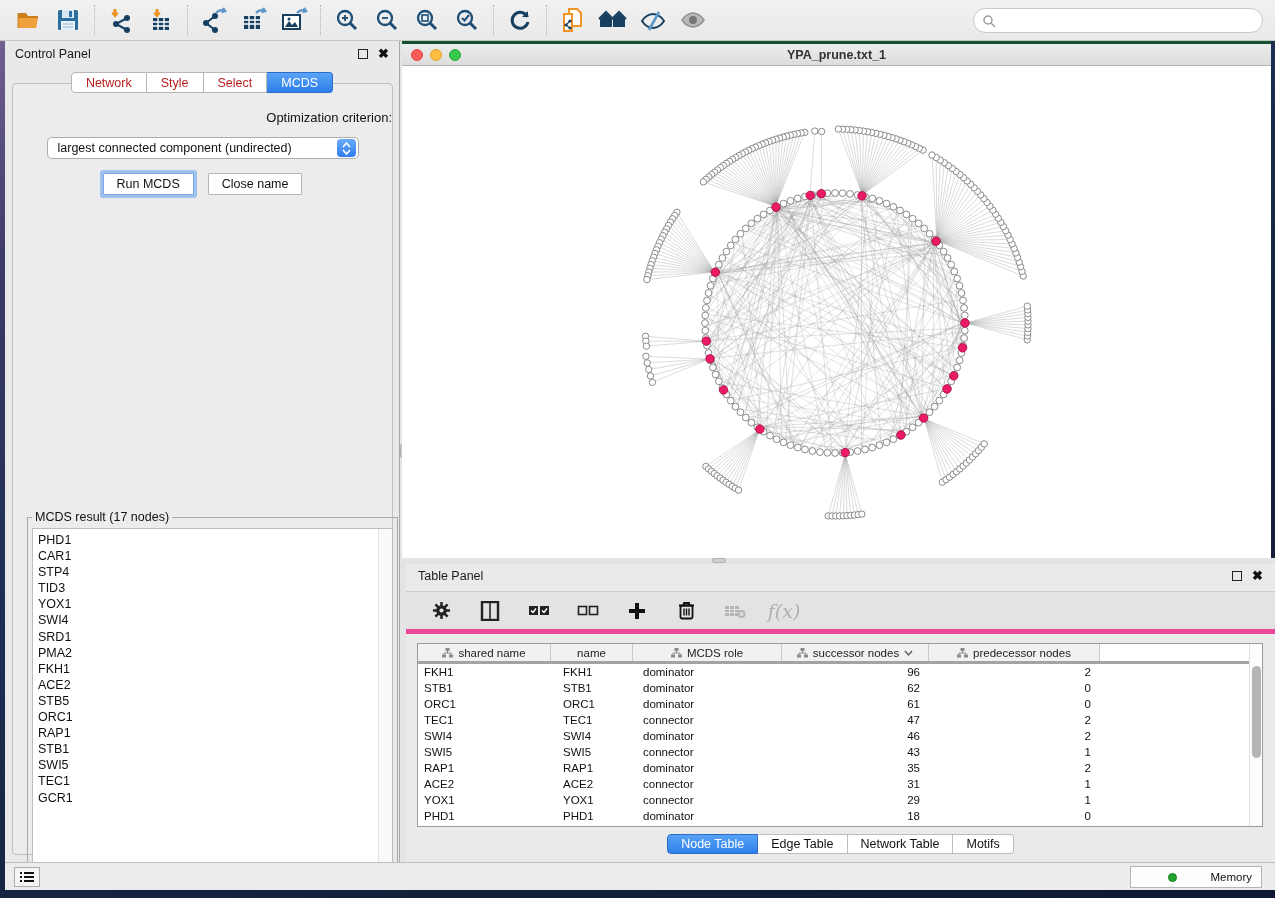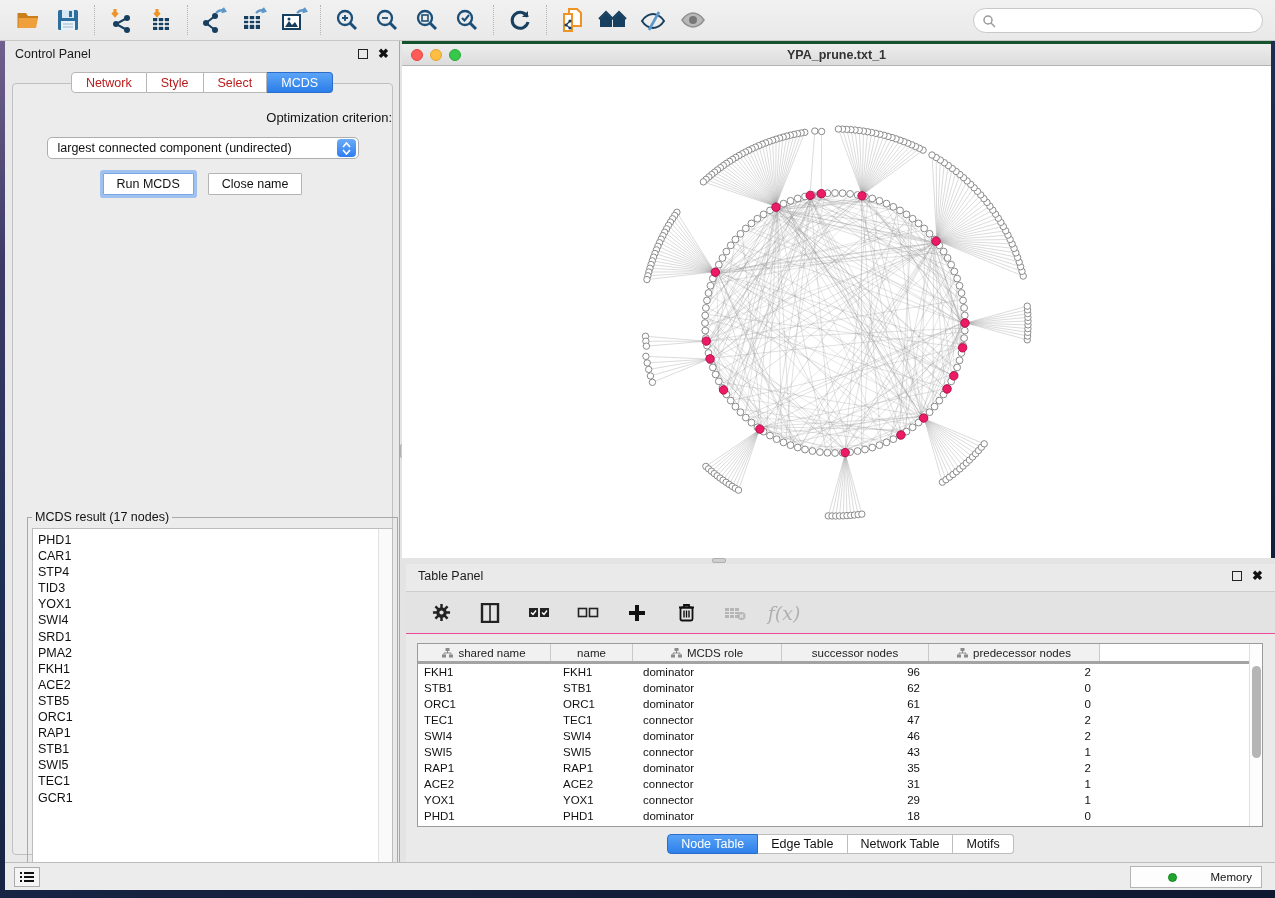--- a/index.html
+++ b/index.html
@@ -75,21 +75,21 @@
   .light.yellow { background:#fdbe41; border:1px solid #e0a433; }
   .light.green { background:#35c84a; border:1px solid #2aa93c; }
   .net-title { position:absolute; left:0; right:0; text-align:center; font-size:12.5px;
     font-weight:bold; color:#333; }
   .net-canvas { position:absolute; left:0; top:25px; width:869px; height:492px; background:#fff; }
 
   
   .table-panel { position:absolute; left:406px; top:564px; width:869px; height:298px; background:#eaeaea; }
   .tp-header { height:24px; display:flex; align-items:center; padding:0 12px; }
   .tp-toolbar { position:absolute; left:0; top:27px; width:100%; height:43px;
-    background:#e3e3e3; border-top:1px solid #cdcdcd; border-bottom:1px solid #ec4899;
+    background:#e3e3e3; border-top:1px solid #cdcdcd; border-bottom:5px solid #ec4899;
     display:flex; align-items:center; padding-left:20px; gap:19px; }
   .tp-tool { width:30px; height:30px; display:flex; align-items:center; justify-content:center; }
   .fx-label { font-family:"DejaVu Serif", serif; font-style:italic; font-size:19px; color:#b0b0b0; }
   .table-box { position:absolute; left:11px; top:79px; width:846px; height:184px;
     background:#fff; border:1px solid #9b9b9b; overflow:hidden; }
   .thead { display:flex; height:20px; border-bottom:3px solid #a3a3a3; }
   .th { background:#f1f1f1; border-right:1px solid #c9c9c9; display:flex;
     align-items:center; justify-content:center; gap:5px; font-size:11.5px; color:#222; }
   .trow { display:flex; height:16px; align-items:center; }
   .td { font-size:11.5px; color:#111; white-space:nowrap; overflow:hidden; }
@@ -1121,21 +1121,21 @@
           </div>
           <div class="th" style="width: 149px;">
             <svg width="11" height="10" viewBox="0 0 11 10">
               <rect x="3.5" y="0" width="4" height="3" fill="#8a8a8a"></rect>
               <rect x="0" y="6.5" width="4" height="3" fill="#8a8a8a"></rect>
               <rect x="7" y="6.5" width="4" height="3" fill="#8a8a8a"></rect>
               <path d="M5.5 3v2M2 6.5V5h7v1.5" stroke="#8a8a8a" fill="none"></path>
             </svg>
             <span>MCDS role</span>
           </div>
-          <div class="th" style="width: 147px; flex-direction: column;">
+          <div class="th" style="width: 147px;">
             <svg width="11" height="10" viewBox="0 0 11 10">
               <rect x="3.5" y="0" width="4" height="3" fill="#8a8a8a"></rect>
               <rect x="0" y="6.5" width="4" height="3" fill="#8a8a8a"></rect>
               <rect x="7" y="6.5" width="4" height="3" fill="#8a8a8a"></rect>
               <path d="M5.5 3v2M2 6.5V5h7v1.5" stroke="#8a8a8a" fill="none"></path>
             </svg>
             <span>successor nodes</span>
             <svg width="9" height="6" viewBox="0 0 9 6">
               <path d="M1 1l3.5 4L8 1" fill="none" stroke="#555" stroke-width="1.3"></path>
             </svg>

